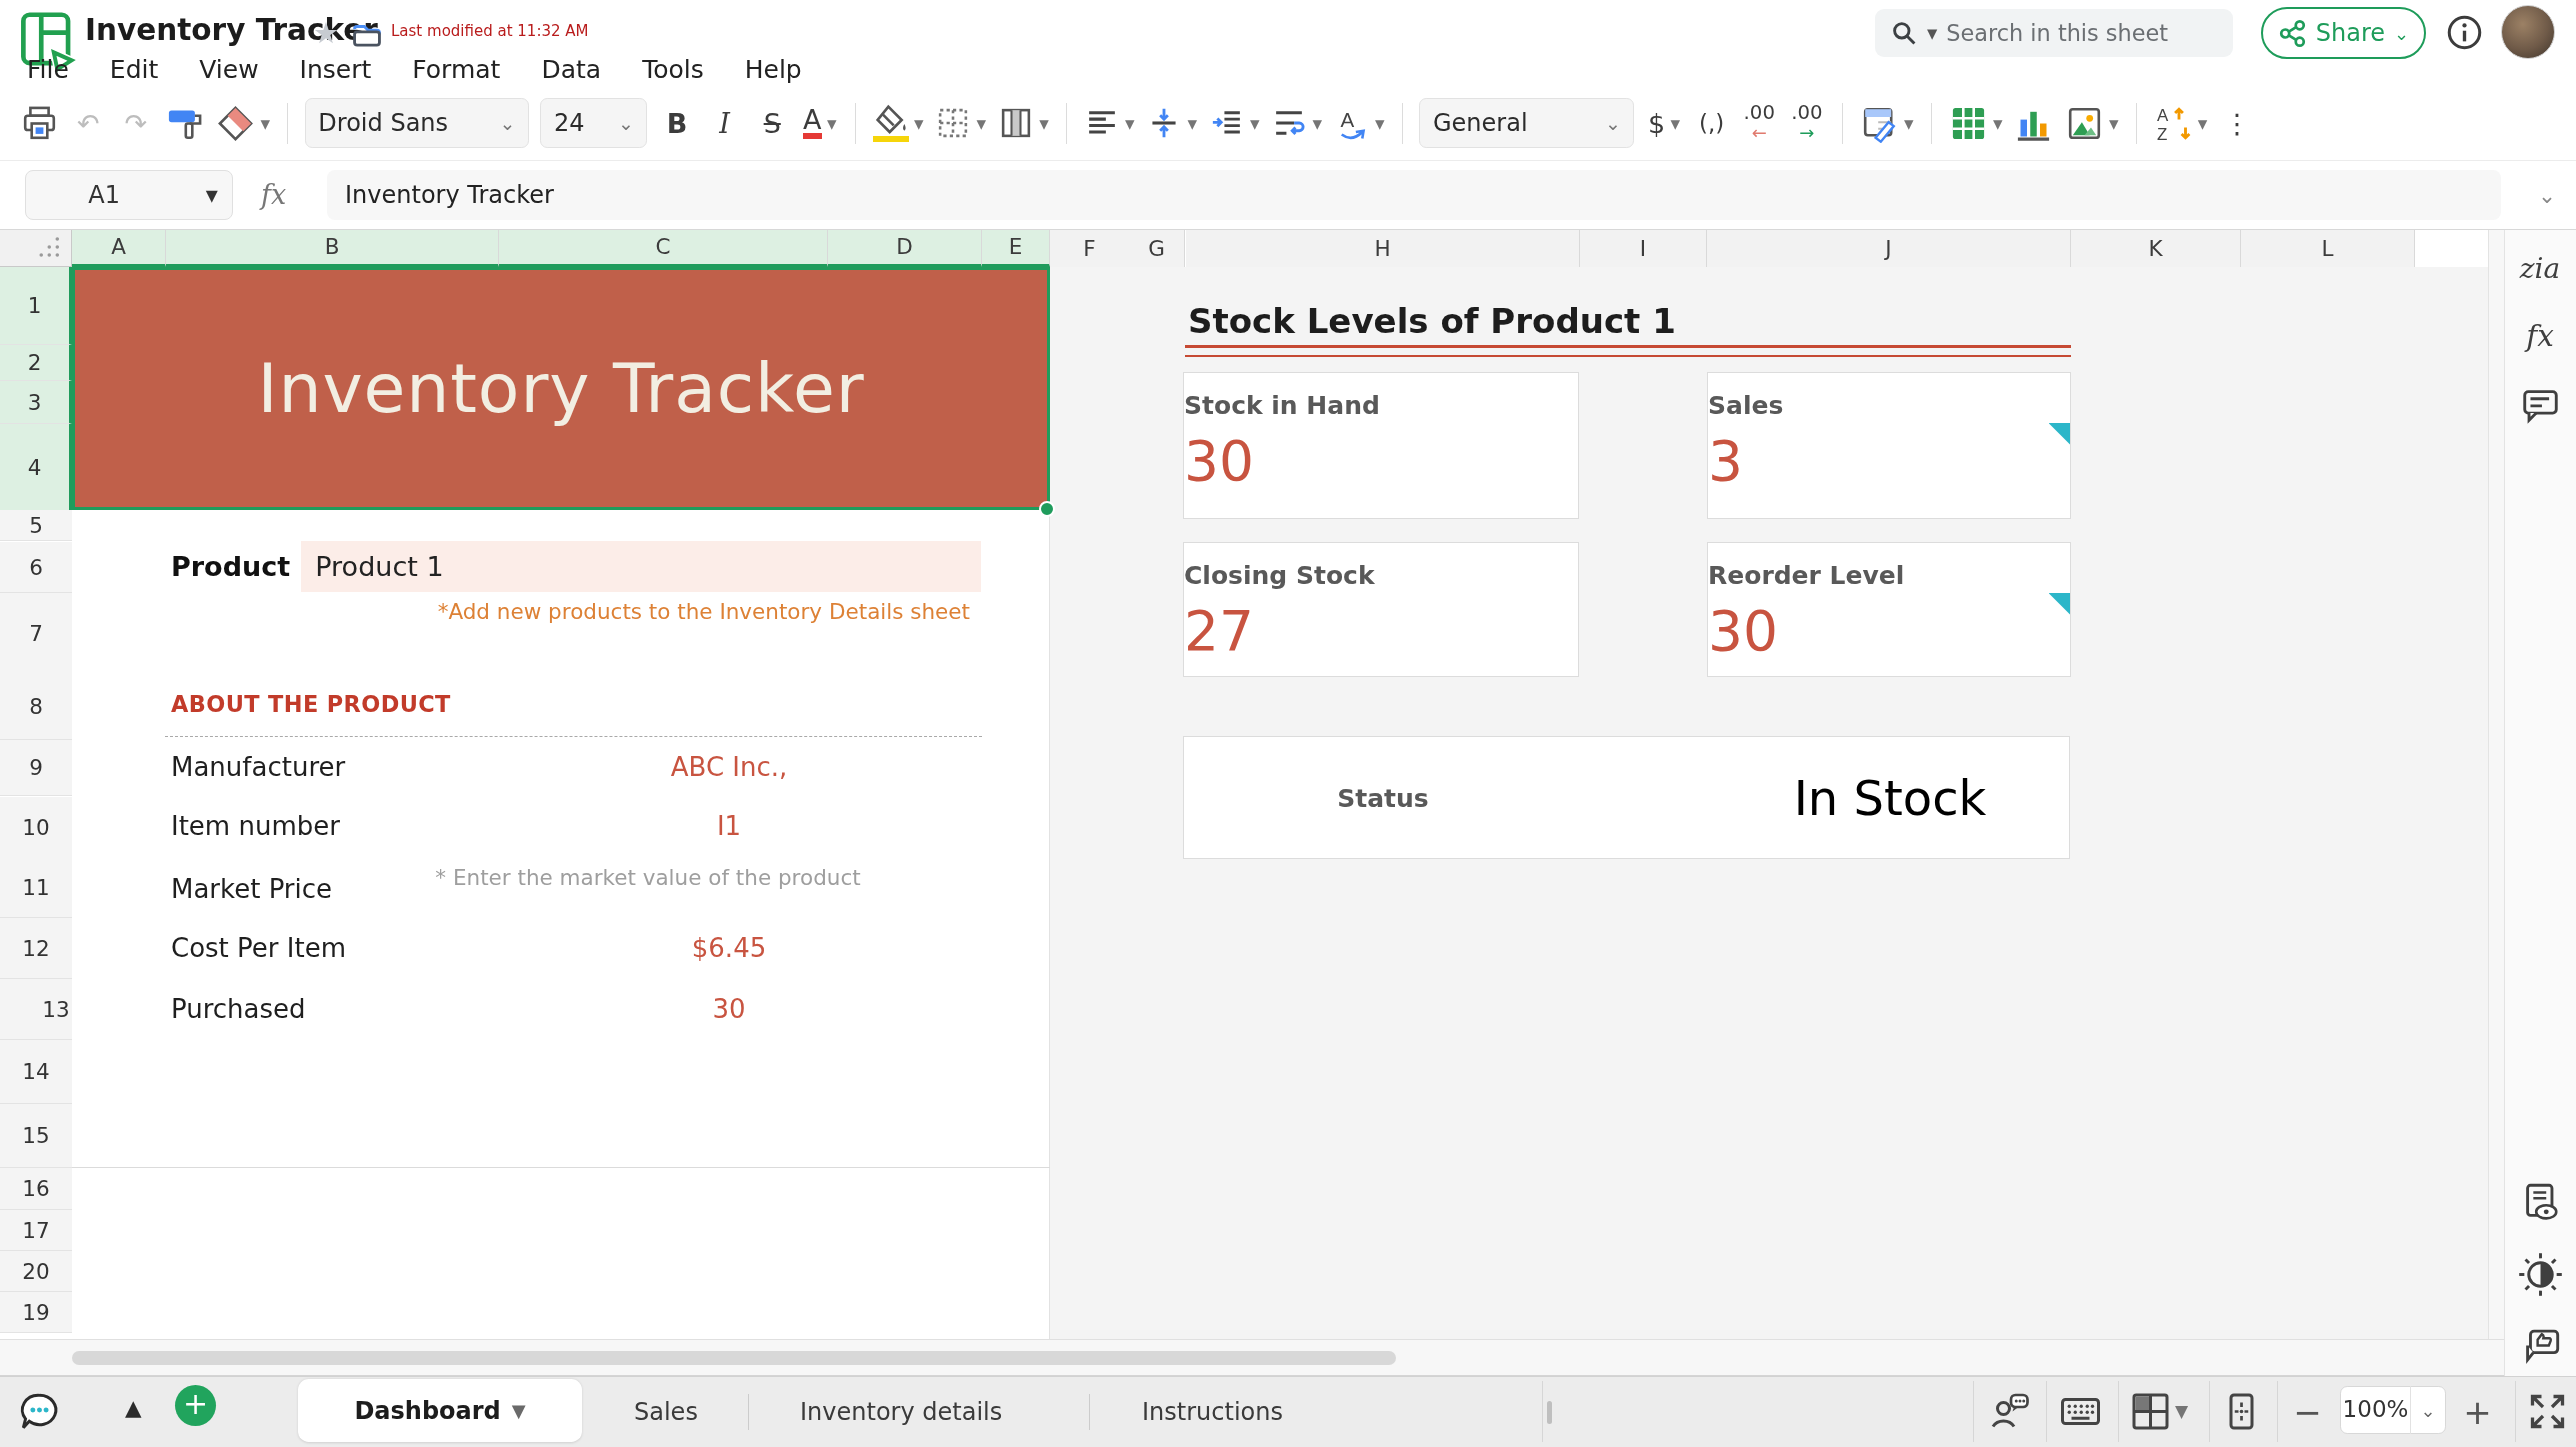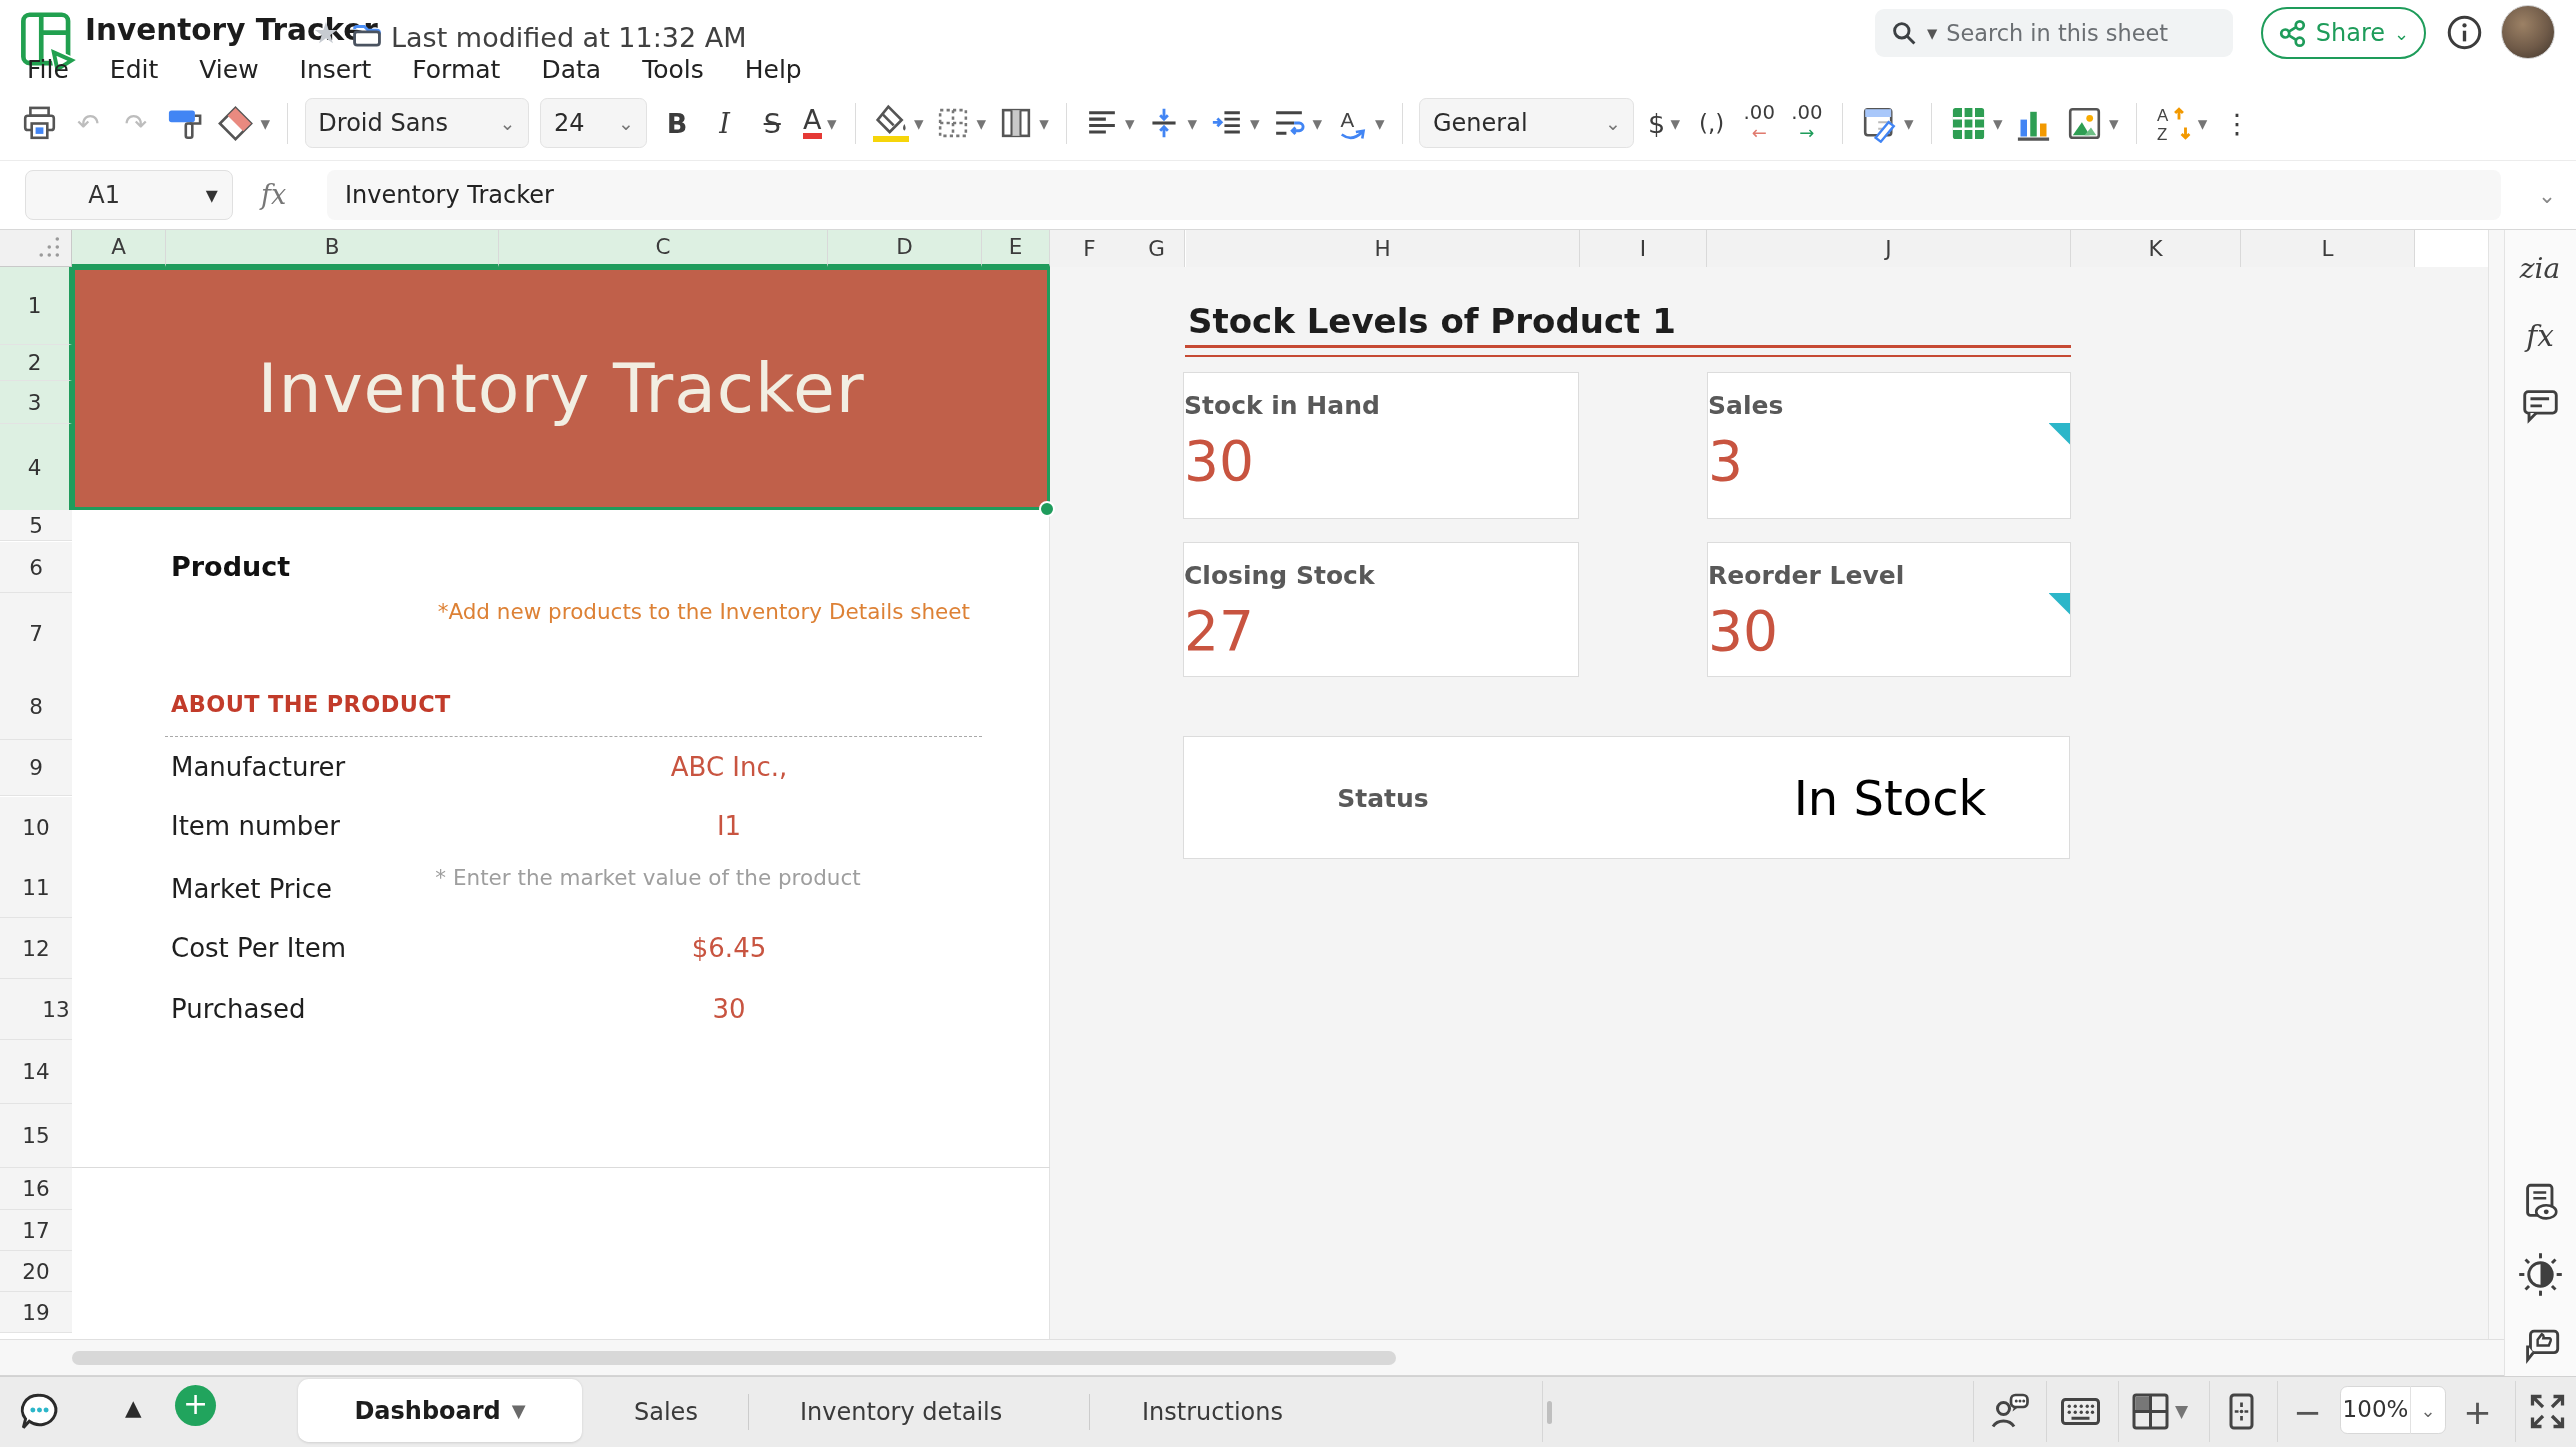--- a/index.html
+++ b/index.html
@@ -6,21 +6,21 @@
   html,body{width:2576px;height:1447px;background:#fff;font-family:"DejaVu Sans","Liberation Sans",sans-serif;overflow:hidden}
   #app{position:relative;width:2576px;height:1447px;background:#fff}
   .abs{position:absolute}
   .flex{display:flex;align-items:center}
   svg{display:block}
   .caret{font-size:19px;color:#757575;margin-left:5.4px;line-height:1}
   
   #titlebar{left:0;top:0;width:2576px;height:86px;background:#fff}
   #doc-title{left:85px;top:12.5px;font-size:29.5px;font-weight:bold;color:#1c1c1c}
   #star{left:313px;top:16px;font-size:29px;color:#C7CBD1}
-  #modified{left:391px;top:21.5px;font-size:27px;color:#404040}
+  #modified{left:391px;top:21.5px;font-size:15px;color:#b91c1c}
   #menubar{left:27px;top:52px;height:34px;gap:41px}
   .menu-item{font-size:25px;color:#222}
   #search-pill{left:1875px;top:9px;width:358px;height:48px;background:#F1F3F4;border-radius:9px;padding:0 16px;gap:9px}
   #search-pill input{border:none;background:transparent;outline:none;font-size:22.4px;color:#444;width:259px;font-family:inherit}
   #search-pill input::placeholder{color:#6b6f73}
   #share-btn{left:2261px;top:7.2px;width:165px;height:52px;border:2.7px solid #1E9C5A;border-radius:27px;gap:9px;justify-content:center}
   #share-label{font-size:24px;color:#1E9C5A}
   #share-caret{color:#1E9C5A;font-size:18px}
   #avatar{left:2501px;top:5.4px;width:54px;height:54px;border-radius:50%;background:radial-gradient(circle at 40% 35%,#9c8165 0%,#6f5a48 55%,#3e342b 100%);border:1.8px solid #d0d0d0}
   
@@ -398,20 +398,21 @@
   <div id="region-right" class="abs"></div>
   <div id="region-left" class="abs"></div>
   <div id="panel-bottom-line" class="abs"></div>
 
   <div id="banner" class="abs">
     <span id="banner-text">Inventory Tracker</span>
   </div>
   <div id="fill-handle" class="abs"></div>
 
   <div id="product-label" class="abs">Product</div>
+  <div id="product-cell" class="abs">Product 1</div>
   <div id="product-note" class="abs">*Add new products to the Inventory Details sheet</div>
   <div id="about-heading" class="abs">ABOUT THE PRODUCT</div>
   <div id="dashline" class="abs"></div>
 
   <div class="detail-label" style="top:767px">Manufacturer</div>
   <div class="detail-value" style="top:767px">ABC Inc.,</div>
   <div class="detail-label" style="top:826px">Item number</div>
   <div class="detail-value" style="top:826px">I1</div>
   <div class="detail-label" style="top:889px">Market Price</div>
   <div id="market-note" class="abs">* Enter the market value of the product</div>

